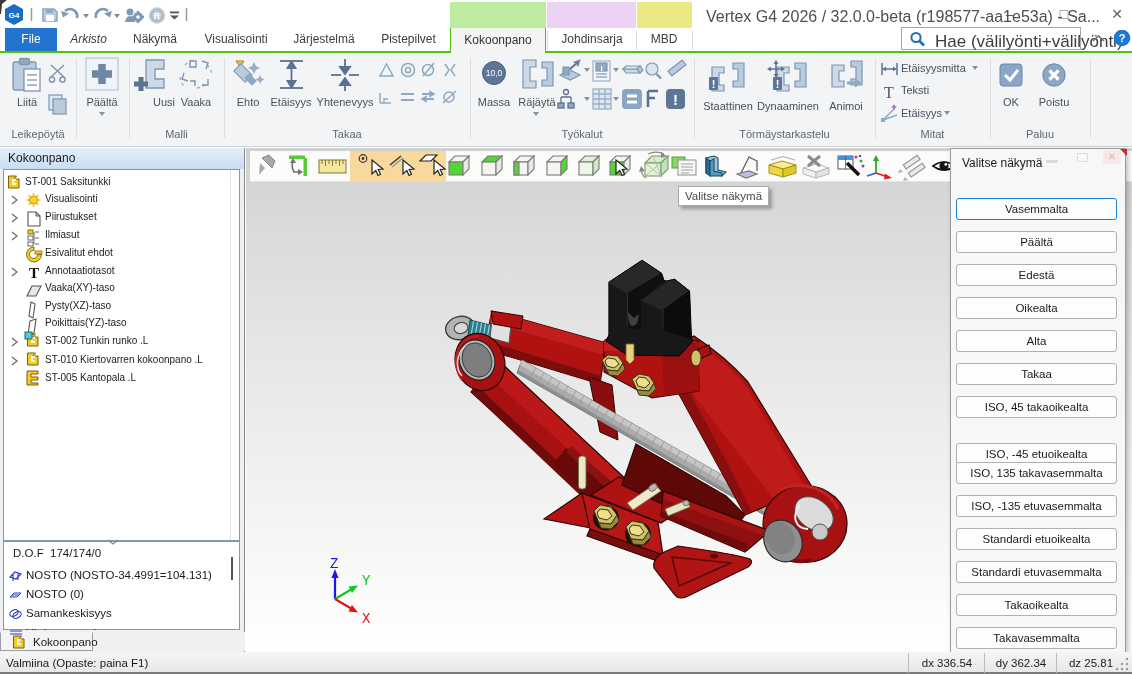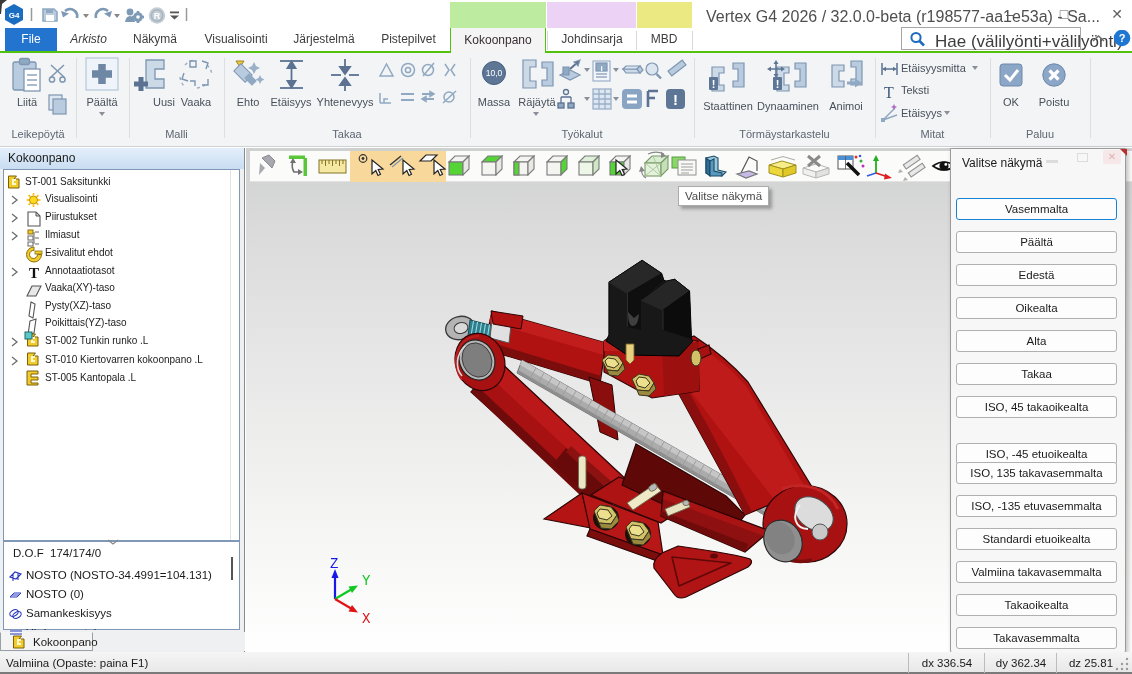--- a/index.html
+++ b/index.html
@@ -685,21 +685,21 @@
 <div class="abs vbtn" style="top:231px;">Päältä</div>
 <div class="abs vbtn" style="top:264px;">Edestä</div>
 <div class="abs vbtn" style="top:297px;">Oikealta</div>
 <div class="abs vbtn" style="top:330px;">Alta</div>
 <div class="abs vbtn" style="top:363px;">Takaa</div>
 <div class="abs vbtn" style="top:396px;">ISO, 45 takaoikealta</div>
 <div class="abs vbtn" style="top:429px;margin-top:14px;">ISO, -45 etuoikealta</div>
 <div class="abs vbtn" style="top:462px;">ISO, 135 takavasemmalta</div>
 <div class="abs vbtn" style="top:495px;">ISO, -135 etuvasemmalta</div>
 <div class="abs vbtn" style="top:528px;">Standardi etuoikealta</div>
-<div class="abs vbtn" style="top:561px;">Valmiina takavasemmalta</div>
+<div class="abs vbtn" style="top:561px;">Standardi etuvasemmalta</div>
 <div class="abs vbtn" style="top:594px;">Takaoikealta</div>
 <div class="abs vbtn" style="top:627px;">Takavasemmalta</div>
 
 <div class="abs" id="statusbar"></div>
 <div class="abs" id="stattext">Valmiina (Opaste: paina F1)</div>
 <div class="abs statsep" style="left:908px"></div>
 <div class="abs statsep" style="left:984px"></div>
 <div class="abs statsep" style="left:1056px"></div>
 <div class="abs statcell" style="left:912px;width:70px;">dx 336.54</div>
 <div class="abs statcell" style="left:986px;width:70px;">dy 362.34</div>

